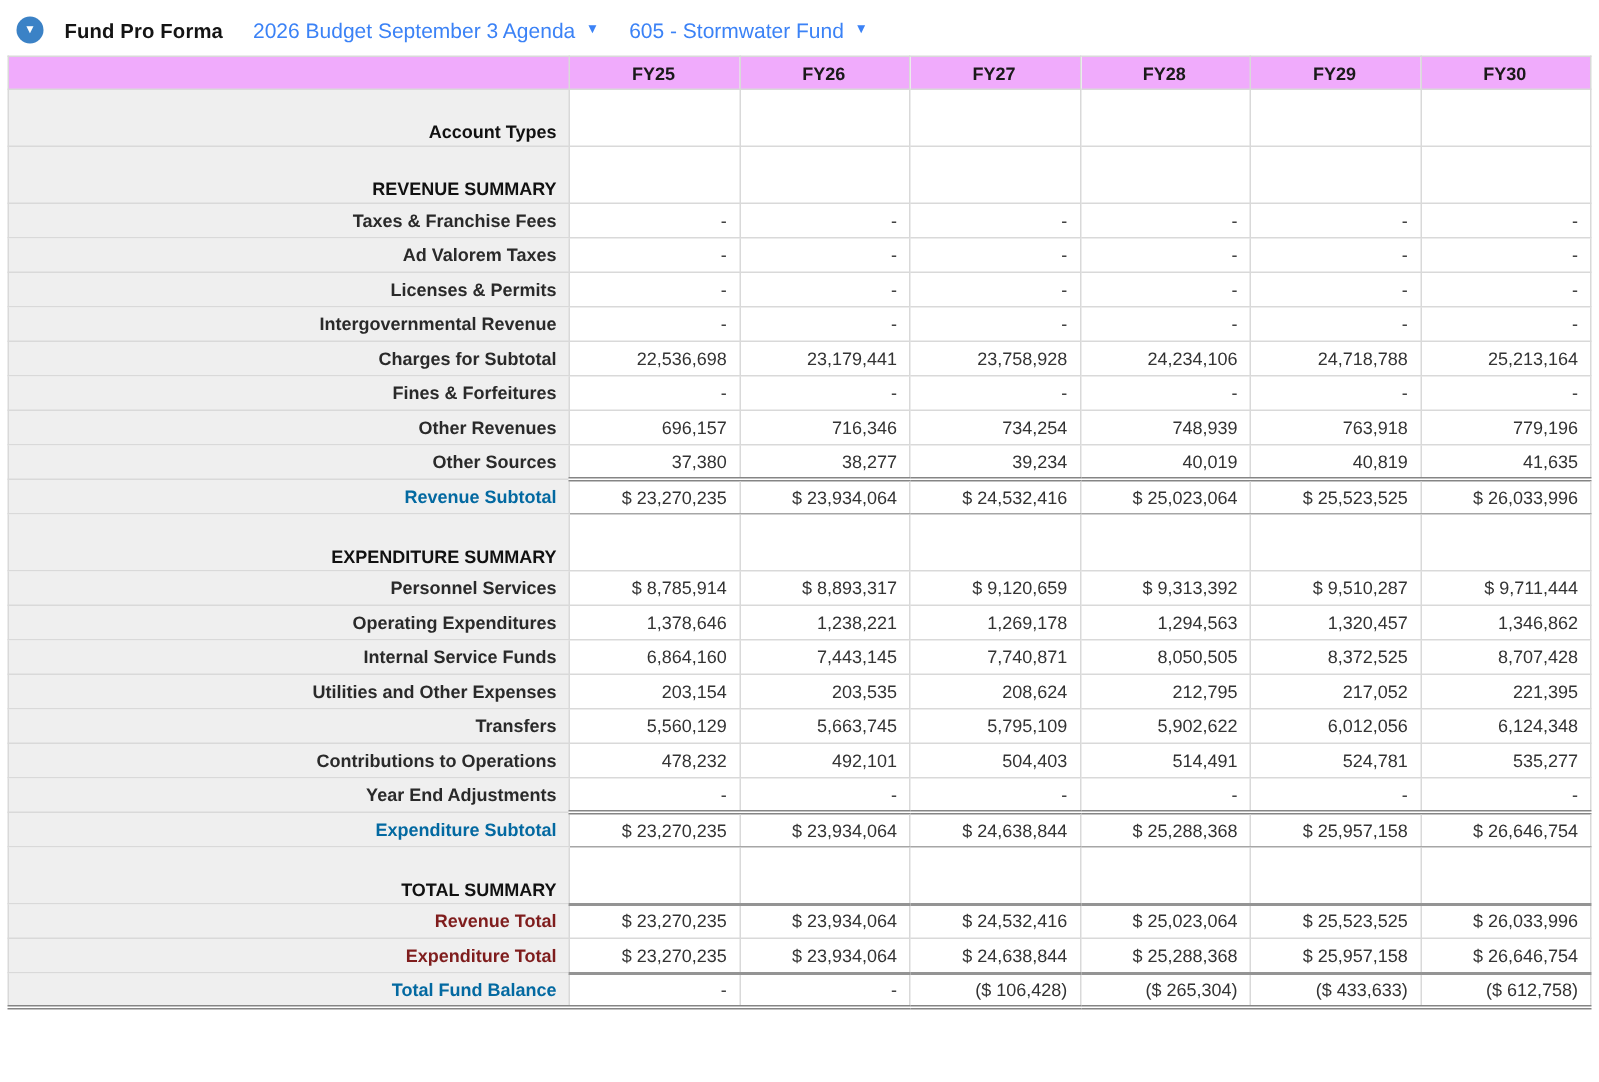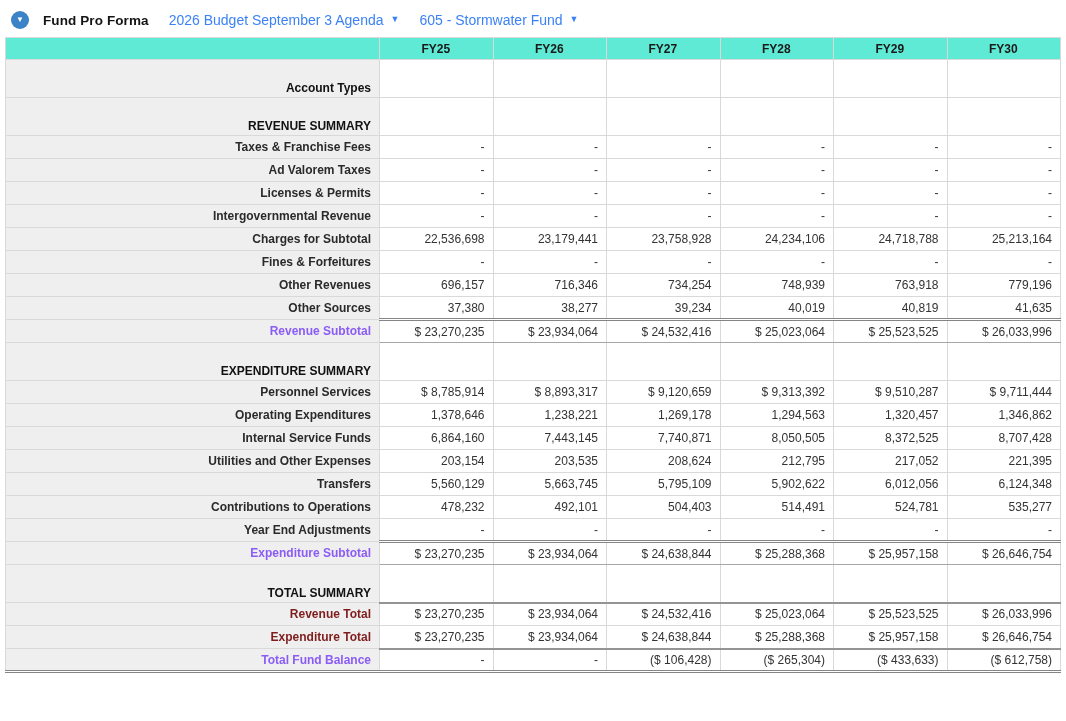--- a/index.html
+++ b/index.html
@@ -40,35 +40,35 @@
     width: 1056px; margin: 2px 5px 0 5px;
     font-size: 12px; color: #222;
   }
   .proforma th, .proforma td {
     border: 1px solid #d9d9d9;
     padding: 2px 8px 2px 7px;
     height: 23px;
     overflow: hidden; white-space: nowrap;
   }
   .proforma thead th {
-    background: #5eead4; font-weight: bold; text-align: center;
+    background: #f0abfc; font-weight: bold; text-align: center;
     height: 22px; color: #1a1a1a;
   }
   .proforma th.label-col, .proforma td.label { width: 374px; font-weight: bold; }
   .proforma td.label {
     background: #efefef; text-align: right; color: #2a2a2a;
   }
   .proforma td.data { text-align: right; background: #ffffff; color: #333; }
 
   
   tr.row-tall td { height: 38px; vertical-align: bottom; }
   tr.row-tall td.label { font-weight: bold; color: #111; }
   tr.row-detail td.label { padding-left: 30px; }
   tr.row-subtotal td.label,
-  tr.row-balance td.label { font-weight: bold; color: #8b5cf6; padding-left: 40px; }
+  tr.row-balance td.label { font-weight: bold; color: #0369a1; padding-left: 40px; }
   tr.row-grand-first td.label,
   tr.row-grand td.label { font-weight: bold; color: #7f1d1d; padding-left: 16px; }
 
   tr.row-subtotal td.data { border-top: 3px double #858585; border-bottom: 1px solid #a6a6a6; }
   tr.row-grand-first td.data { border-top: 2px solid #949494; }
   tr.row-grand td.data { border-top: 1px solid #b3b3b3; }
   tr.row-balance td.data { border-top: 2px solid #949494; }
   tr.row-balance td { border-bottom: 3px double #858585; }
 </style>
 </head>

